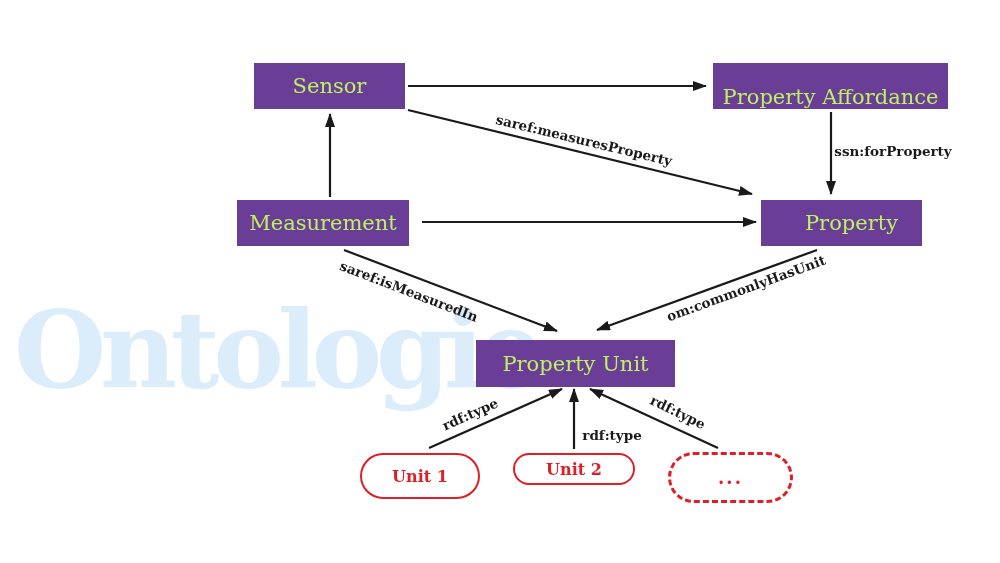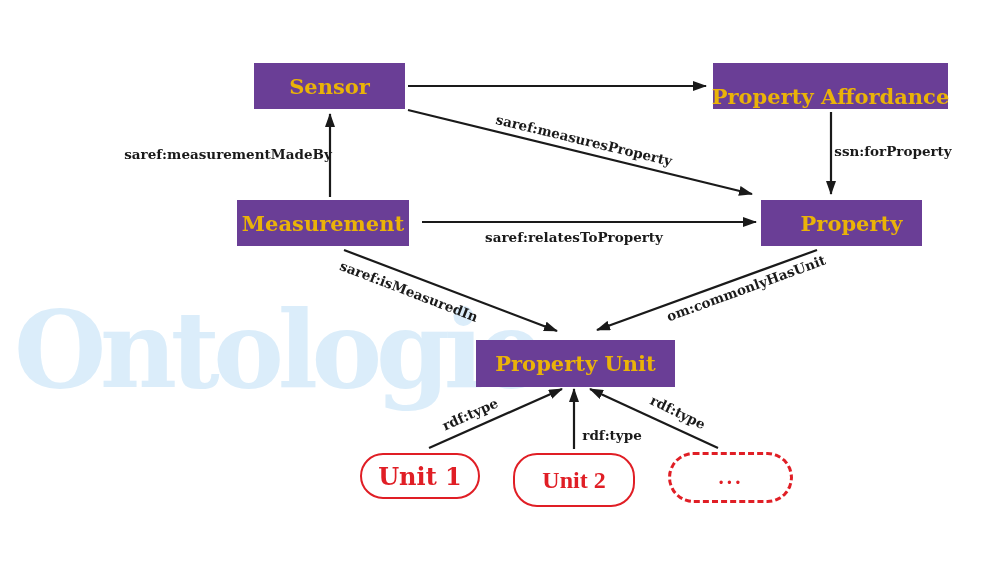--- a/index.html
+++ b/index.html
@@ -8,36 +8,36 @@
     overflow:hidden;font-family:"DejaVu Serif","Liberation Serif",serif;
   }
   .watermark{
     position:absolute;left:14px;top:297px;font-size:106px;font-weight:bold;
     color:#DBEDFA;letter-spacing:-0.06em;line-height:1;white-space:nowrap;
     user-select:none;z-index:0;
   }
   svg.edges{position:absolute;left:0;top:0;z-index:1;}
   .node{
     position:absolute;display:flex;align-items:center;justify-content:center;
-    background:#6A3E96;color:#eab308;font-weight:bold;font-size:21px;
+    background:#6A3E96;color:#bef264;font-weight:normal;font-size:21px;
     white-space:nowrap;z-index:2;
   }
   .n-sensor{left:254px;top:63px;width:151px;height:46px;}
   .n-paff{left:713px;top:63px;width:235px;height:46px;align-items:flex-end;}
   .n-meas{left:237px;top:200px;width:172px;height:46px;}
   .n-prop{left:761px;top:200px;width:141px;height:46px;padding-left:20px;}
   .n-punit{left:476px;top:340px;width:199px;height:47px;}
   .pill{
     position:absolute;display:flex;align-items:center;justify-content:center;
-    background:#ffffff;color:#E01E25;font-weight:bold;font-size:24px;
+    background:#ffffff;color:#E01E25;font-weight:bold;font-size:16px;
     border:2.5px solid #E01E25;border-radius:24px;box-sizing:border-box;
     white-space:nowrap;z-index:2;
   }
   .p-unit1{left:360px;top:453px;width:120px;height:46px;}
-  .p-unit2{left:513px;top:453px;width:122px;height:54px;font-family:Liberation Serif, serif;}
+  .p-unit2{left:513px;top:453px;width:122px;height:32px;}
   .p-more{left:668px;top:452px;width:125px;height:51px;border:3px dashed #E01E25;border-radius:26px;font-size:18px;letter-spacing:2px;}
   .elabel{
     position:absolute;color:#1A1A1A;font-weight:bold;font-size:13.5px;
     white-space:nowrap;z-index:3;transform:translate(-50%,-50%);
   }
   .l-hpa{left:557px;top:71px;}
   .l-mmb{left:228px;top:154px;}
   .l-mp{left:584px;top:140px;transform:translate(-50%,-50%) rotate(13.5deg);}
   .l-fp{left:893px;top:151px;}
   .l-rtp{left:574px;top:237px;}
@@ -91,23 +91,21 @@
   <div class="pill p-unit1">
     <span>Unit 1</span>
   </div>
   <div class="pill p-unit2">
     <span>Unit 2</span>
   </div>
   <div class="pill p-more">
     <span>...</span>
   </div>
 
-  <div class="elabel l-mmb">saref:measurementMadeBy</div>
   <div class="elabel l-mp">saref:measuresProperty</div>
   <div class="elabel l-fp">ssn:forProperty</div>
-  <div class="elabel l-rtp">saref:relatesToProperty</div>
   <div class="elabel l-imi">saref:isMeasuredIn</div>
   <div class="elabel l-chu">om:commonlyHasUnit</div>
   <div class="elabel l-rt1">rdf:type</div>
   <div class="elabel l-rt2">rdf:type</div>
   <div class="elabel l-rt3">rdf:type</div>
 
 </div>
 
 </body></html>

